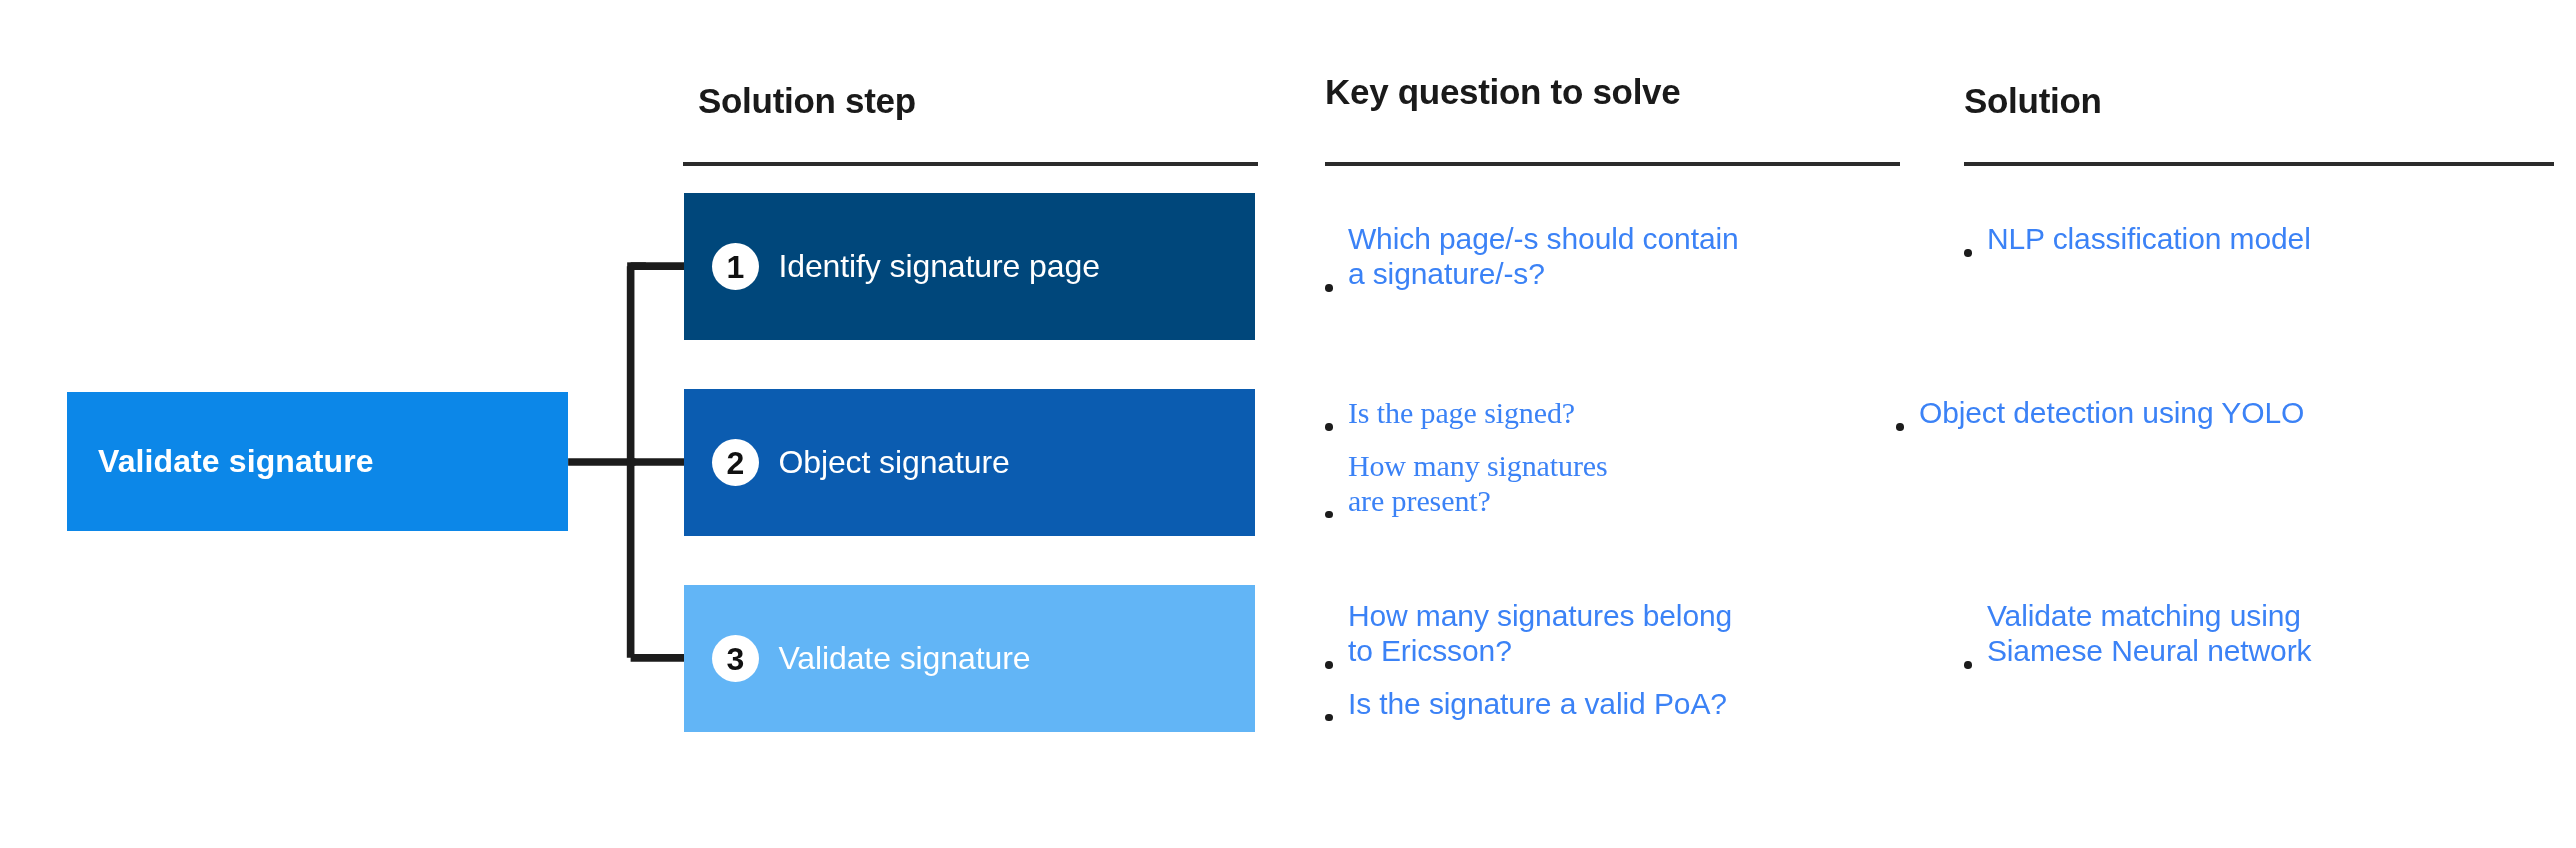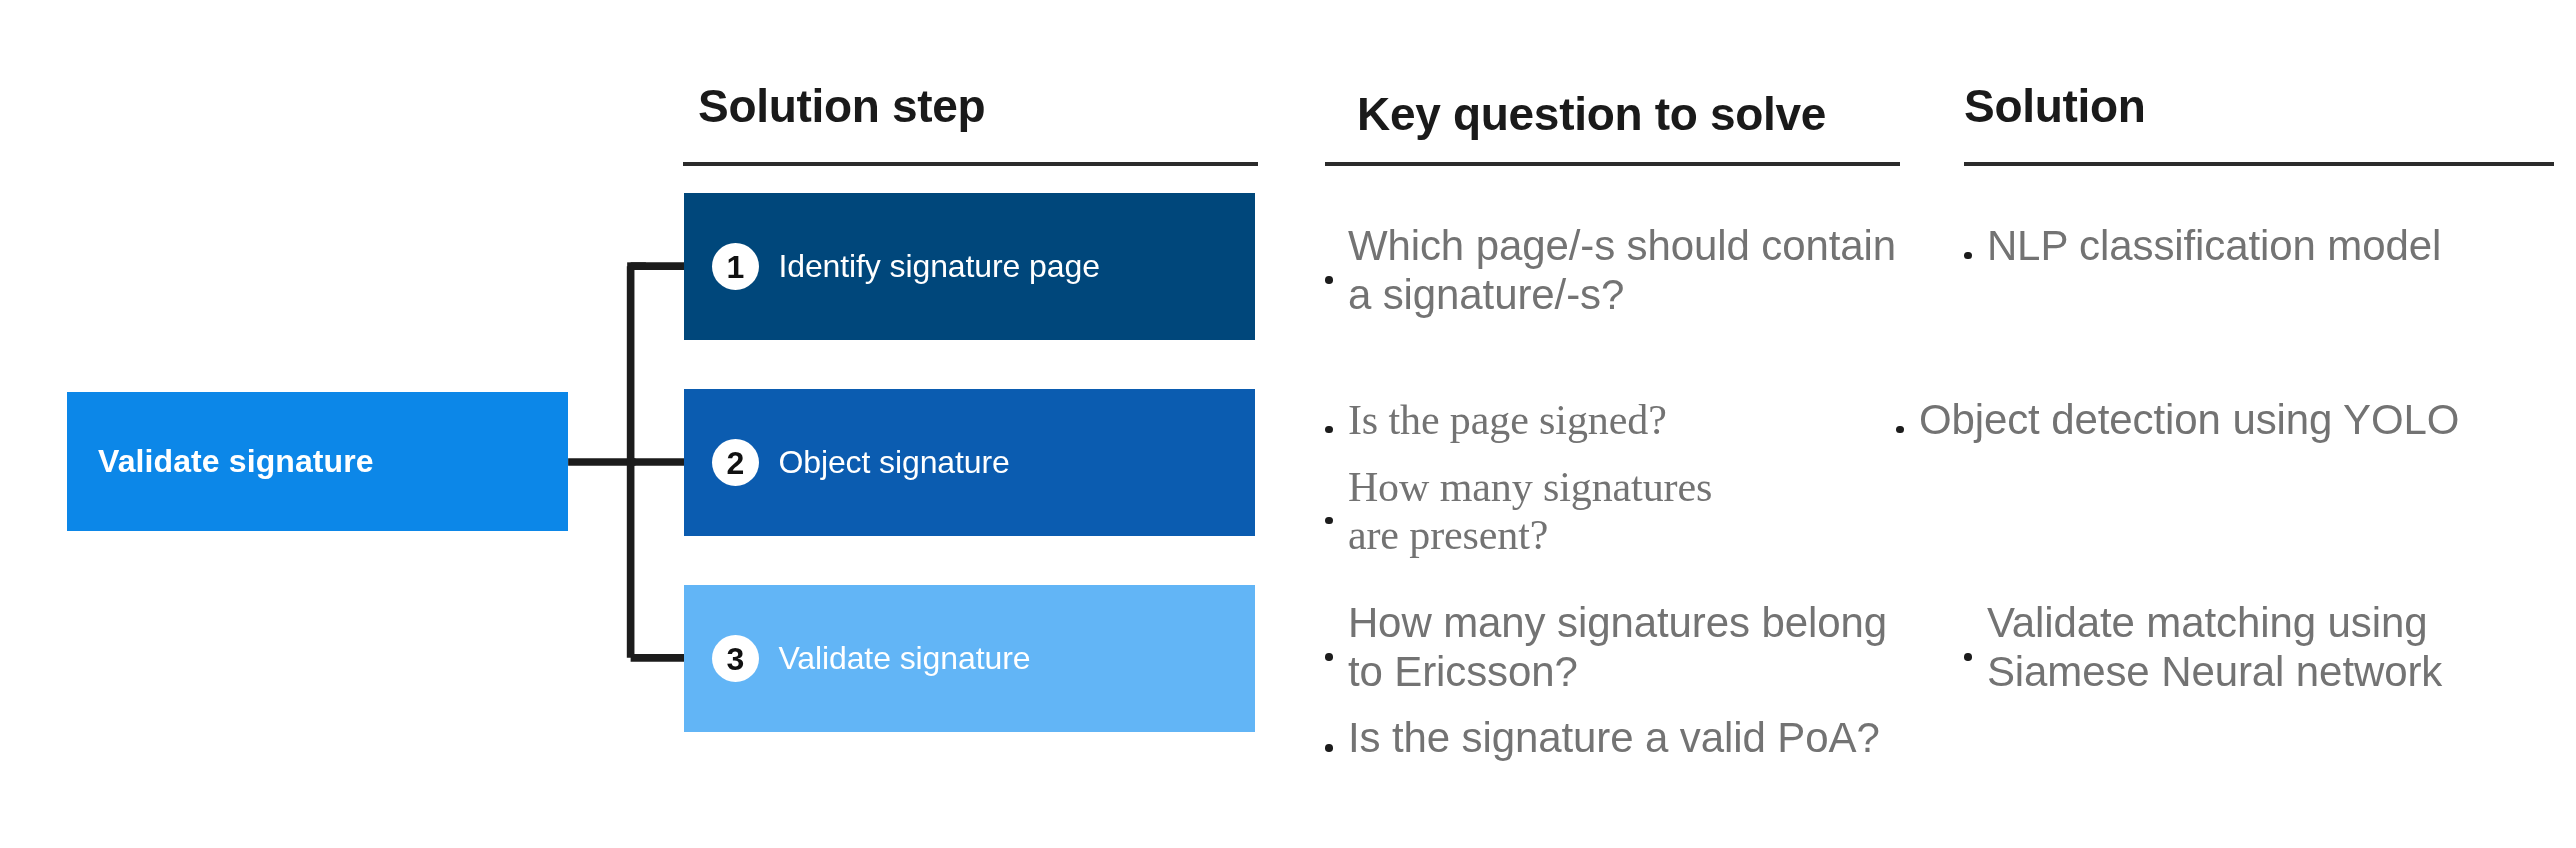--- a/index.html
+++ b/index.html
@@ -16,21 +16,21 @@
     position: relative;
     width: 2576px;
     height: 849px;
     background: #ffffff;
     overflow: hidden;
   }
 
   
   .col-header {
     position: absolute;
-    font-size: 46px;
+    font-size: 35px;
     font-weight: 700;
     color: #1a1a1a;
     letter-spacing: -0.3px;
     white-space: nowrap;
     line-height: 1;
   }
   .col-rule {
     position: absolute;
     height: 3.5px;
     background: #2b2b2b;
@@ -99,25 +99,25 @@
     white-space: nowrap;
     letter-spacing: -0.1px;
   }
 
   
   .bullet-group {
     position: absolute;
   }
   .bullet-item {
     display: flex;
-    align-items: center;
+    align-items: flex-end;
     margin-bottom: 18px;
-    font-size: 42px;
+    font-size: 30px;
     line-height: 1.16;
-    color: #737373;
+    color: #3b82f6;
     letter-spacing: -0.1px;
   }
   .bullet-item:last-child { margin-bottom: 0; }
   .bullet-dot {
     flex: 0 0 auto;
     width: 7.6px;
     height: 7.6px;
     border-radius: 50%;
     background: #1c1c1c;
     margin-top: 18px;
@@ -126,21 +126,21 @@
   .bullet-text { white-space: pre-line; }
 </style>
 </head>
 <body>
 
 <div id="canvas">
 
   <div class="col-header" style="left:698px; top:83px;">Solution step</div>
   <div class="col-rule" style="left:683px; top:162px; width:575px;"></div>
 
-  <div class="col-header" style="left:1325px; top:91px;margin-left:32px;">Key question to solve</div>
+  <div class="col-header" style="left:1325px; top:74px;">Key question to solve</div>
   <div class="col-rule" style="left:1325px; top:162px; width:575px;"></div>
 
   <div class="col-header" style="left:1964px; top:83px;">Solution</div>
   <div class="col-rule" style="left:1964px; top:162px; width:590px;"></div>
 
   <div id="source-box">
     <span class="source-label">Validate signature</span>
   </div>
 
   <svg id="connectors" viewBox="0 0 3709 1222" xmlns="http://www.w3.org/2000/svg">

